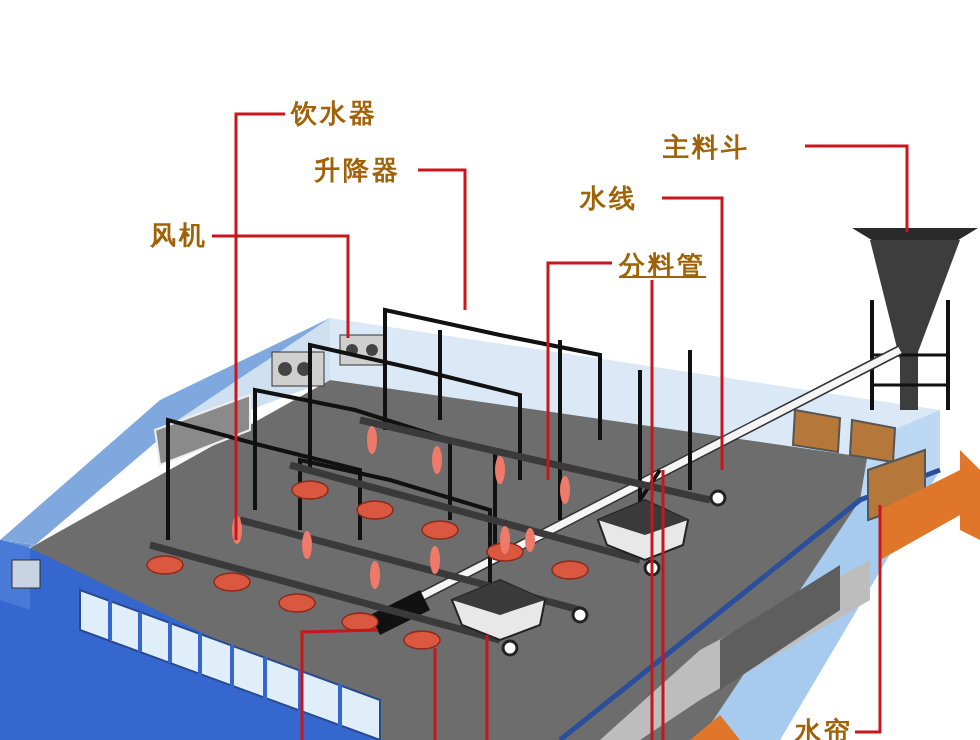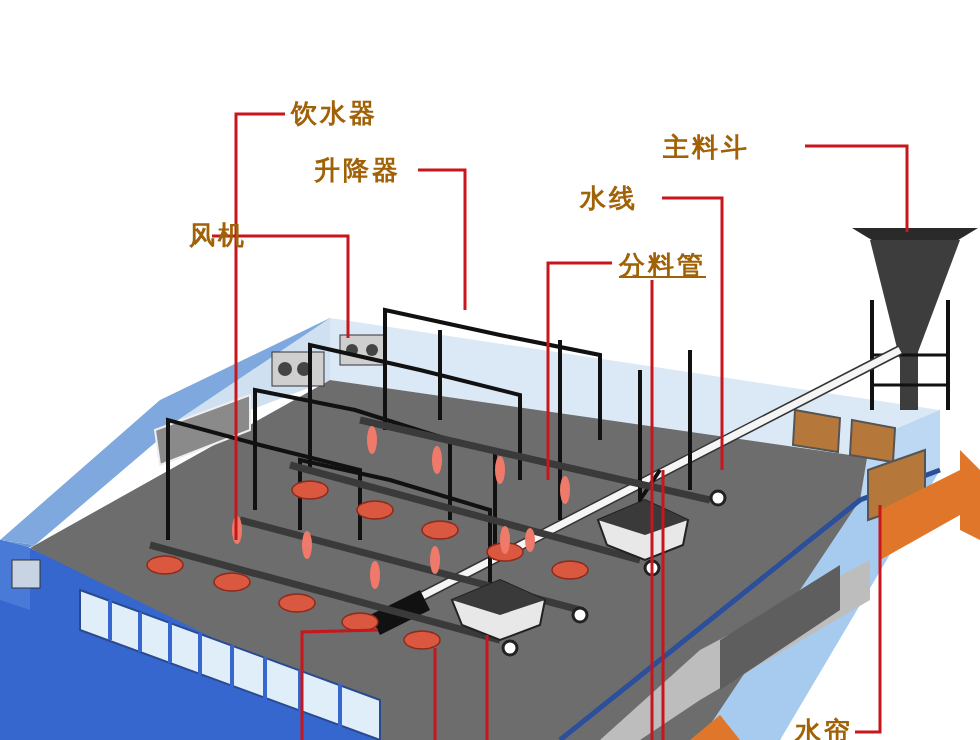--- a/index.html
+++ b/index.html
@@ -146,17 +146,17 @@
     <polyline points="855,732 880,732 880,505"></polyline>
     <polyline points="378,630 302,632 302,740"></polyline>
     <polyline points="435,648 435,740"></polyline>
     <polyline points="487,635 487,740"></polyline>
     <polyline points="663,470 663,740"></polyline>
   </g>
 </svg>
 
 <div class="lbl" style="left:291px;top:100px;">饮水器</div>
 <div class="lbl" style="left:314px;top:157px;">升降器</div>
-<div class="lbl" style="left:150px;top:222px;margin-left:39px;">风机</div>
+<div class="lbl" style="left:150px;top:222px;">风机</div>
 <div class="lbl" style="left:663px;top:134px;">主料斗</div>
 <div class="lbl" style="left:580px;top:185px;">水线</div>
 <div class="lbl" style="left:619px;top:252px;text-decoration:underline;">分料管</div>
 <div class="lbl" style="left:795px;top:718px;">水帘</div>
 
 </body></html>

